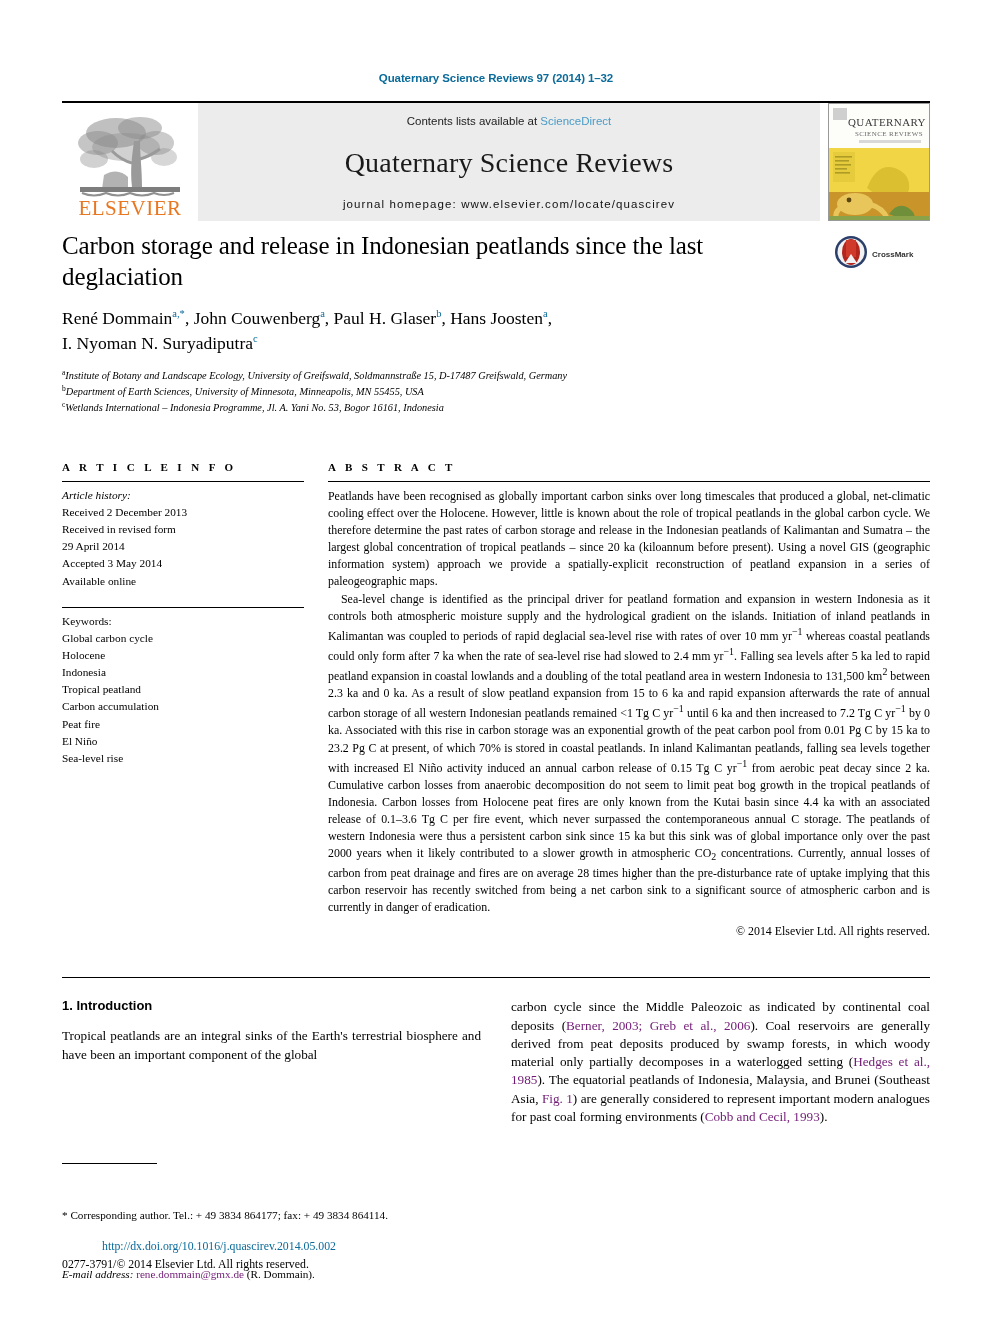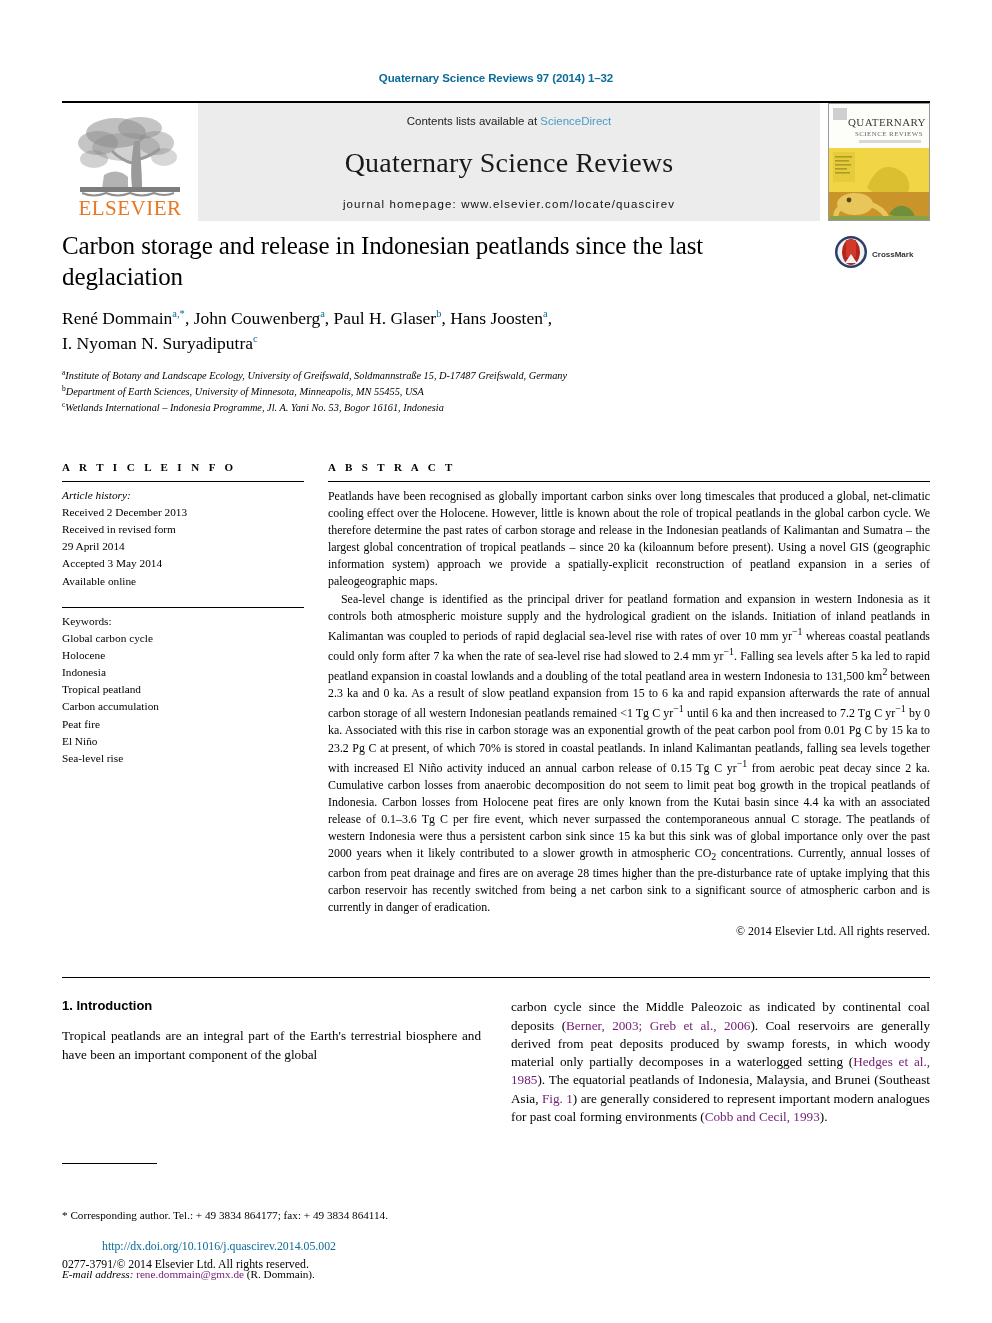--- a/index.html
+++ b/index.html
@@ -311,21 +311,21 @@
         <p>Sea-level change is identified as the principal driver for peatland formation and expansion in western Indonesia as it controls both atmospheric moisture supply and the hydrological gradient on the islands. Initiation of inland peatlands in Kalimantan was coupled to periods of rapid deglacial sea-level rise with rates of over 10 mm yr<sup>−1</sup> whereas coastal peatlands could only form after 7 ka when the rate of sea-level rise had slowed to 2.4 mm yr<sup>−1</sup>. Falling sea levels after 5 ka led to rapid peatland expansion in coastal lowlands and a doubling of the total peatland area in western Indonesia to 131,500 km<sup>2</sup> between 2.3 ka and 0 ka. As a result of slow peatland expansion from 15 to 6 ka and rapid expansion afterwards the rate of annual carbon storage of all western Indonesian peatlands remained &lt;1 Tg C yr<sup>−1</sup> until 6 ka and then increased to 7.2 Tg C yr<sup>−1</sup> by 0 ka. Associated with this rise in carbon storage was an exponential growth of the peat carbon pool from 0.01 Pg C by 15 ka to 23.2 Pg C at present, of which 70% is stored in coastal peatlands. In inland Kalimantan peatlands, falling sea levels together with increased El Niño activity induced an annual carbon release of 0.15 Tg C yr<sup>−1</sup> from aerobic peat decay since 2 ka. Cumulative carbon losses from anaerobic decomposition do not seem to limit peat bog growth in the tropical peatlands of Indonesia. Carbon losses from Holocene peat fires are only known from the Kutai basin since 4.4 ka with an associated release of 0.1–3.6 Tg C per fire event, which never surpassed the contemporaneous annual C storage. The peatlands of western Indonesia were thus a persistent carbon sink since 15 ka but this sink was of global importance only over the past 2000 years when it likely contributed to a slower growth in atmospheric CO<sub>2</sub> concentrations. Currently, annual losses of carbon from peat drainage and fires are on average 28 times higher than the pre-disturbance rate of uptake implying that this carbon reservoir has recently switched from being a net carbon sink to a significant source of atmospheric carbon and is currently in danger of eradication.</p>
       </div>
       <div class="copyright">© 2014 Elsevier Ltd. All rights reserved.</div>
     </div>
   </div>
 
   <div class="body-sep"></div>
   <div class="body-cols">
     <div class="bcol">
       <h2 class="sec-title">1. Introduction</h2>
-      <div class="btext ind">Tropical peatlands are an integral part of the Earth's terrestrial biosphere and have been an important component of the global</div>
+      <div class="btext ind">Tropical peatlands are an integral sinks of the Earth's terrestrial biosphere and have been an important component of the global</div>
     </div>
     <div class="bcol">
       <div class="btext">carbon cycle since the Middle Paleozoic as indicated by continental coal deposits (<span class="link">Berner, 2003; Greb et al., 2006</span>). Coal reservoirs are generally derived from peat deposits produced by swamp forests, in which woody material only partially decomposes in a waterlogged setting (<span class="link">Hedges et al., 1985</span>). The equatorial peatlands of Indonesia, Malaysia, and Brunei (Southeast Asia, <span class="link">Fig. 1</span>) are generally considered to represent important modern analogues for past coal forming environments (<span class="link">Cobb and Cecil, 1993</span>).</div>
     </div>
   </div>
 
   <div class="footnote">
     <div class="fn-rule"></div>
     <div class="fn-text">* Corresponding author. Tel.: + 49 3834 864177; fax: + 49 3834 864114.</div>
     <div class="fn-text">

